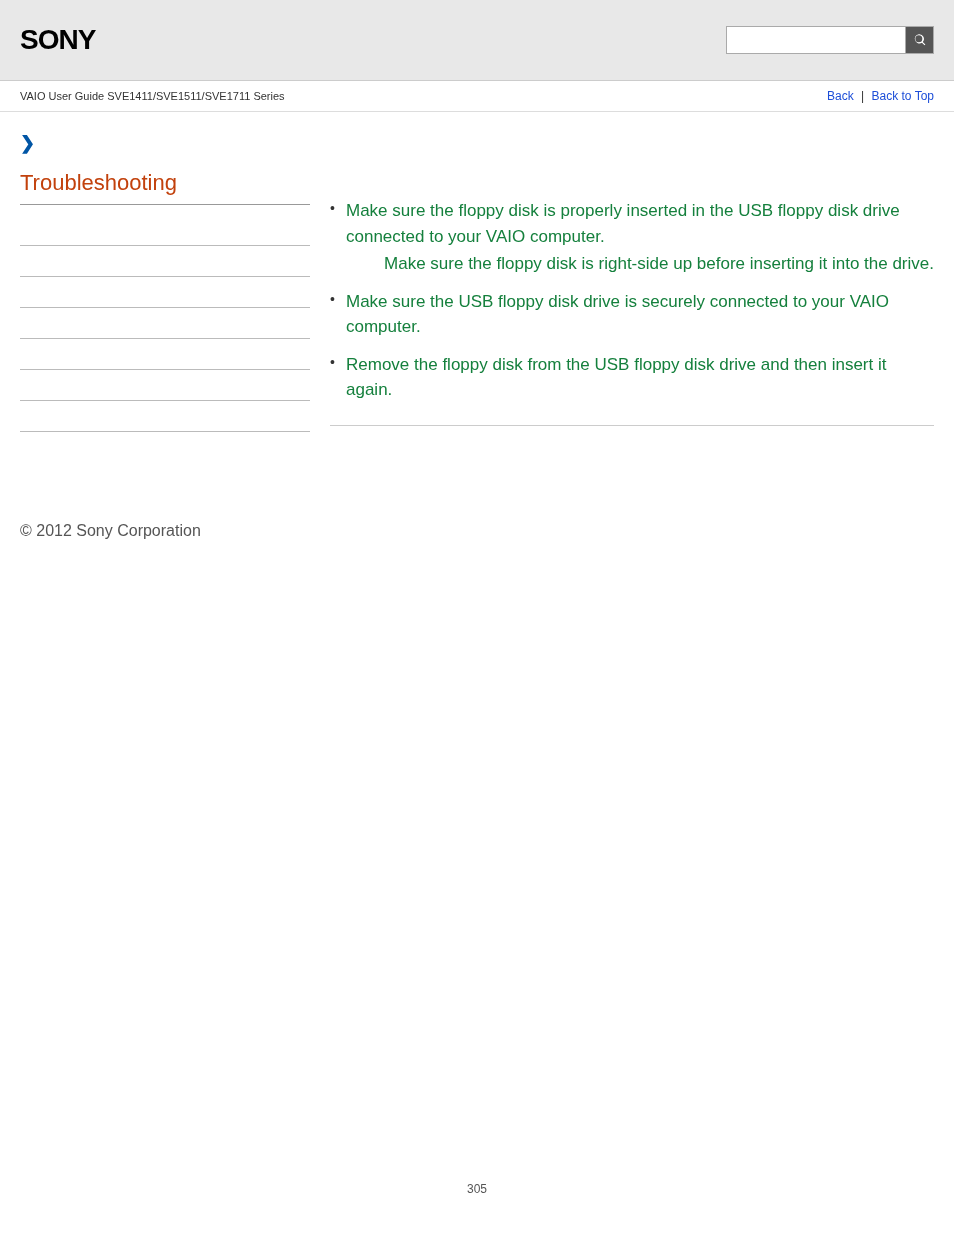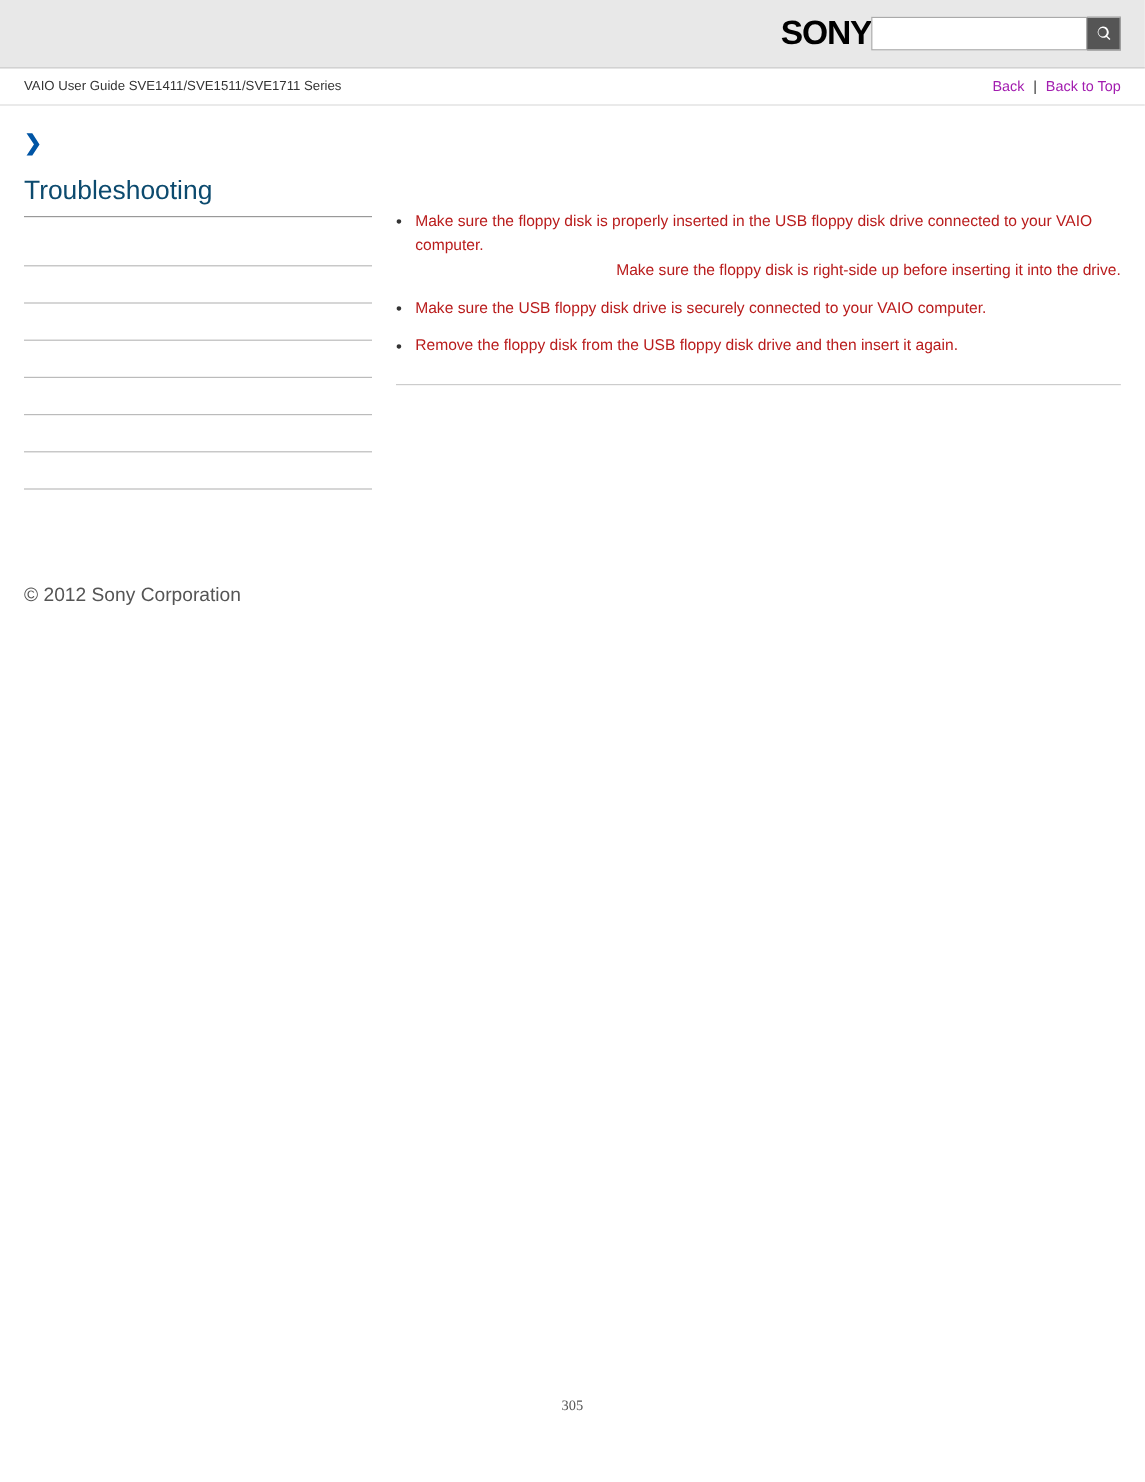--- a/index.html
+++ b/index.html
@@ -13,24 +13,24 @@
       font-size: 13px;
       color: #333;
       background: #fff;
       width: 954px;
       min-height: 1235px;
     }
 
     
     .header {
       background: #e8e8e8;
-      padding: 12px 20px;
-      display: flex;
-      align-items: center;
-      justify-content: flex-end;
+      padding: 24px 20px;
+      display: flex;
+      align-items: center;
+      justify-content: space-between;
       border-bottom: 1px solid #ccc;
     }
 
     .sony-logo {
       font-size: 28px;
       font-weight: 900;
       letter-spacing: -1px;
       color: #000;
       font-family: 'Arial Black', Arial, sans-serif;
     }
@@ -79,21 +79,21 @@
     .guide-title {
       font-size: 11px;
       color: #333;
     }
 
     .nav-links {
       font-size: 12px;
     }
 
     .nav-links a {
-      color: #a21caf;
+      color: #1d4ed8;
       text-decoration: none;
     }
 
     .nav-separator {
       color: #333;
       margin: 0 4px;
     }
 
     
     .main-content {
@@ -112,21 +112,21 @@
       color: #0055a5;
       font-size: 18px;
       font-weight: bold;
       margin-bottom: 16px;
       display: block;
     }
 
     .section-title {
       font-size: 22px;
       font-weight: normal;
-      color: #0c4a6e;
+      color: #c2410c;
       margin-bottom: 10px;
       padding-bottom: 8px;
       border-bottom: 1px solid #999;
     }
 
     .sidebar-links {
       list-style: none;
       margin-top: 10px;
     }
 
@@ -150,23 +150,23 @@
 
     .bullet-list {
       list-style: none;
       padding: 0;
       margin: 0;
     }
 
     .bullet-list li {
       padding: 6px 0 6px 16px;
       position: relative;
-      font-size: 13px;
+      font-size: 17px;
       line-height: 1.5;
-      color: #b91c1c;
+      color: #15803d;
     }
 
     .bullet-list li::before {
       content: "•";
       position: absolute;
       left: 0;
       top: 6px;
       color: #333;
       font-size: 14px;
     }
@@ -190,24 +190,23 @@
       color: #555;
       margin-top: 40px;
     }
 
     .page-number {
       text-align: center;
       font-size: 12px;
       color: #555;
       padding: 20px;
       position: absolute;
-      bottom: 36px;
+      bottom: 19px;
       left: 50%;
       transform: translateX(-50%);
-      font-family: Liberation Serif, serif;
     }
 
     .page-container {
       position: relative;
       min-height: 1235px;
     }
   </style>
 </head>
 <body>
 

